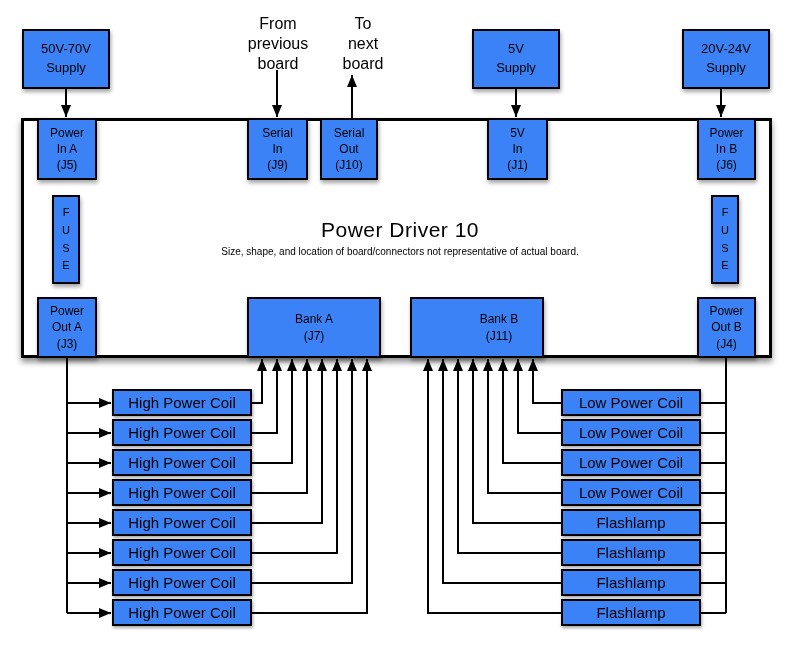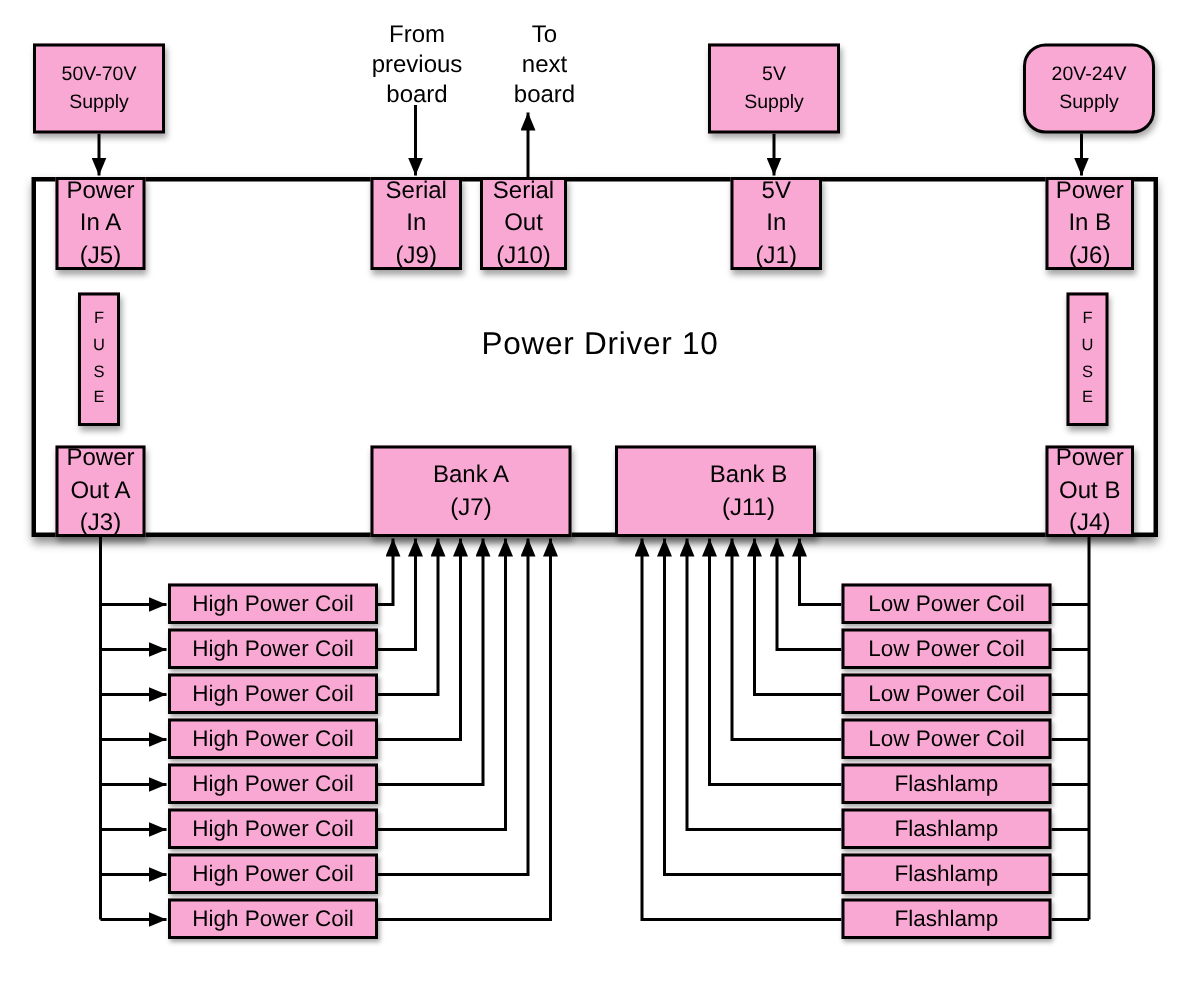--- a/index.html
+++ b/index.html
@@ -2,25 +2,25 @@
 <html><head>
 <meta charset="utf-8">
 <style>
   html,body{margin:0;padding:0;background:#ffffff;}
   body{font-family:"Liberation Sans","DejaVu Sans",sans-serif;color:#000;}
   .canvas{position:relative;width:800px;height:658px;background:#fff;overflow:hidden;}
   svg.wires{position:absolute;left:0;top:0;z-index:1;}
   .board{position:absolute;left:21px;top:118px;width:751px;height:240px;
          border:3px solid #000;background:#fff;box-sizing:border-box;z-index:2;
          box-shadow:0 4px 6px rgba(0,0,0,0.45);}
-  .box{position:absolute;background:#f9a8d4;border:2px solid #000;box-sizing:border-box;
+  .box{position:absolute;background:#3b82f6;border:2px solid #000;box-sizing:border-box;
        display:flex;align-items:center;justify-content:center;text-align:center;
        white-space:pre-line;z-index:3;box-shadow:1px 3px 4px rgba(0,0,0,0.35);}
   .supply{width:88px;height:60px;font-size:13px;line-height:1.45;}
-  .conn{font-size:16px;line-height:1.35;}
+  .conn{font-size:12px;line-height:1.35;}
   .fuse{width:28px;height:89px;font-size:11px;line-height:1.6;letter-spacing:0;}
   .coil{width:140px;height:27px;font-size:15px;box-shadow:1px 2px 3px rgba(0,0,0,0.35);}
   .annotation{position:absolute;font-size:16px;line-height:1.25;text-align:center;
               white-space:pre-line;z-index:3;}
   .title-wrap{position:absolute;left:100px;top:218px;width:600px;text-align:center;z-index:3;}
   .board-title{font-size:21px;letter-spacing:0.5px;}
   .board-subtitle{font-size:10px;margin-top:4px;}
 </style>
 </head>
 <body>
@@ -92,27 +92,28 @@
       <path d="M561,523 H473 V359" marker-end="url(#ah)"></path>
       <path d="M561,553 H458 V359" marker-end="url(#ah)"></path>
       <path d="M561,583 H443 V359" marker-end="url(#ah)"></path>
       <path d="M561,613 H428 V359" marker-end="url(#ah)"></path>
     </g>
   </svg>
 
   <div class="board"></div>
   <div class="title-wrap">
     <div class="board-title">Power Driver 10</div>
+    <div class="board-subtitle">Size, shape, and location of board/connectors not representative of actual board.</div>
   </div>
 
   <div class="box supply" style="left:22px;top:29px;">50V-70V
 Supply</div>
   <div class="box supply" style="left:472px;top:29px;">5V
 Supply</div>
-  <div class="box supply" style="left:682px;top:29px;border-radius:15px;">20V-24V
+  <div class="box supply" style="left:682px;top:29px;">20V-24V
 Supply</div>
 
   <div class="annotation" style="left:245px;top:14px;width:66px;">From
 previous
 board</div>
   <div class="annotation" style="left:335px;top:14px;width:56px;">To
 next
 board</div>
 
   <div class="box conn" style="left:37px;top:118px;width:60px;height:62px;">Power

